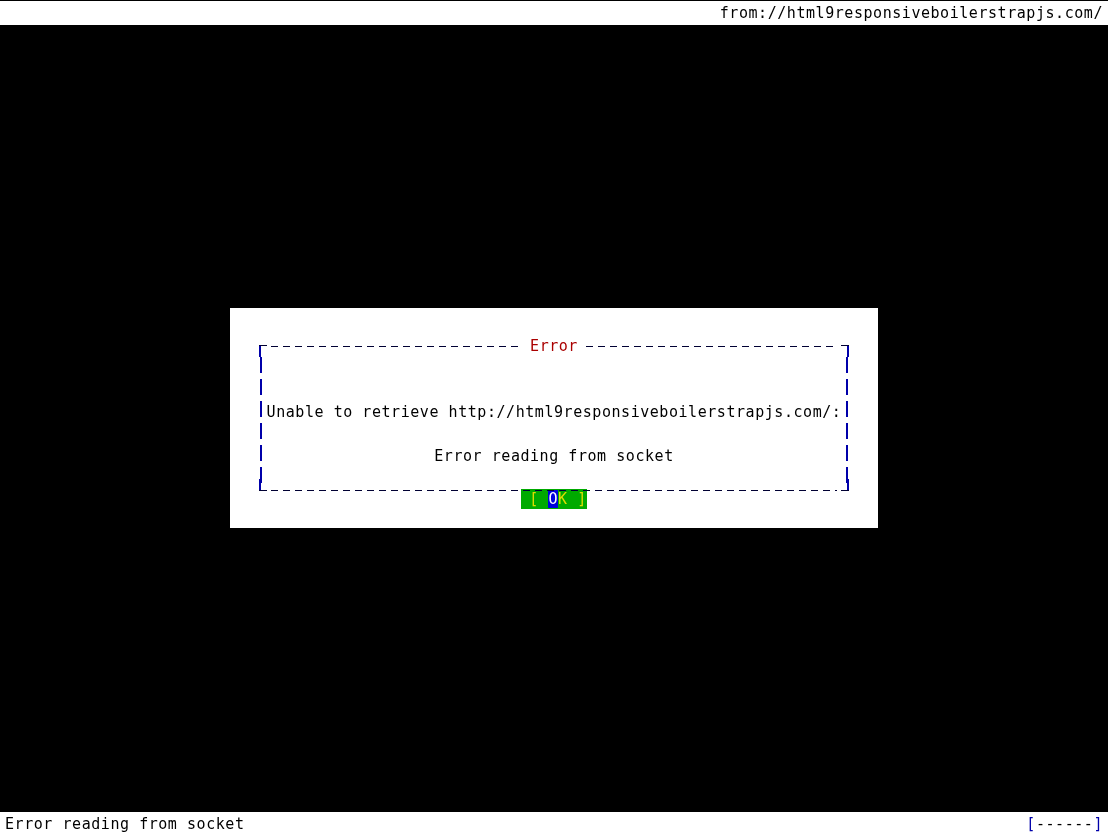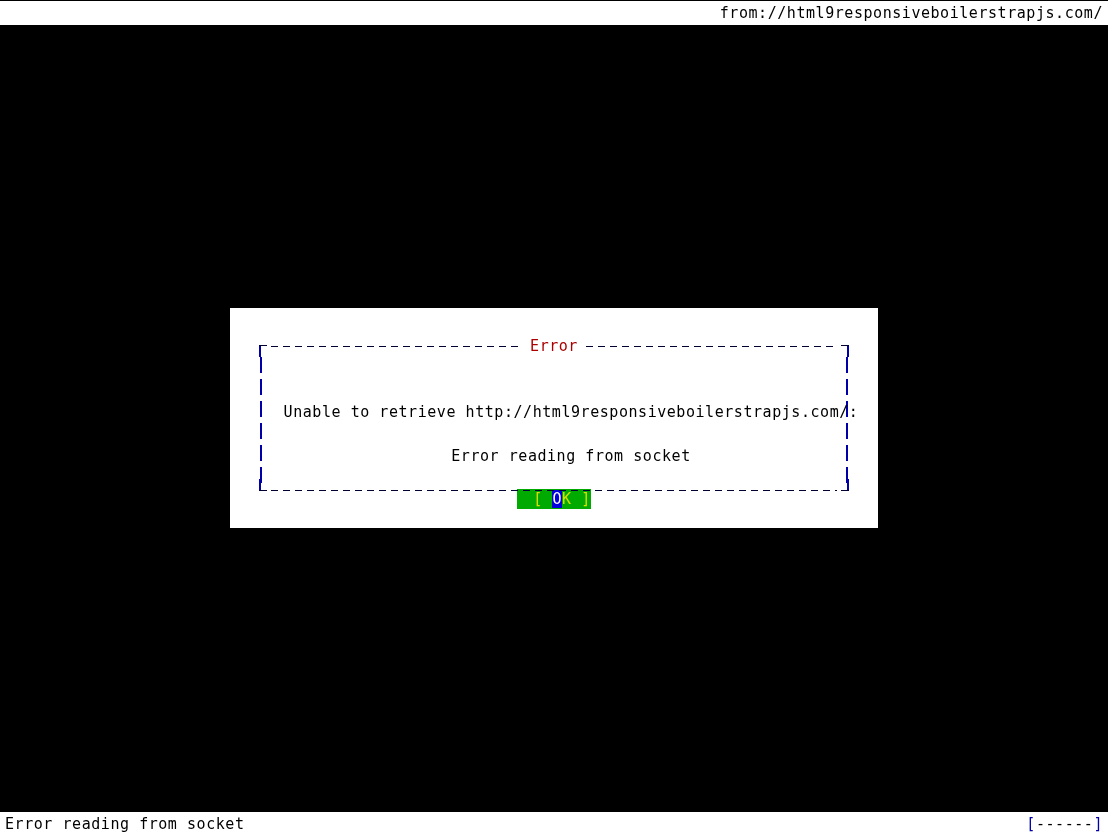--- a/index.html
+++ b/index.html
@@ -151,21 +151,21 @@
     position: absolute;
     width: 2px;
     background: #0000aa;
   }
   .side-l { left: 2px; }
   .side-r { right: 2px; }
 
   
   .body-line {
     position: absolute;
-    left: 17px;
+    left: 0;
     width: 592px;
     height: 22px;
     line-height: 22px;
     text-align: center;
     white-space: pre;
     font-size: 15px;
     letter-spacing: 0.55px;
     color: #000000;
   }
   .line-msg { top: 66px; }
@@ -178,21 +178,21 @@
     top: 154px;
     width: 592px;
     text-align: center;
   }
   .okbtn {
     display: inline-block;
     background: #00aa00;
     font-size: 15px;
     letter-spacing: 0.55px;
     line-height: 18px;
-    padding: 1px 0 1px 16px;
+    padding: 1px 0 1px 8px;
     white-space: pre;
     cursor: pointer;
   }
   .okbtn .brk { color: #dddd00; }
   .okbtn .sp  { color: #00aa00; }
   .okbtn .hl  { background: #0000dd; color: #ffffff; }
   .okbtn .k   { color: #dddd00; }
 </style>
 </head>
 <body>

